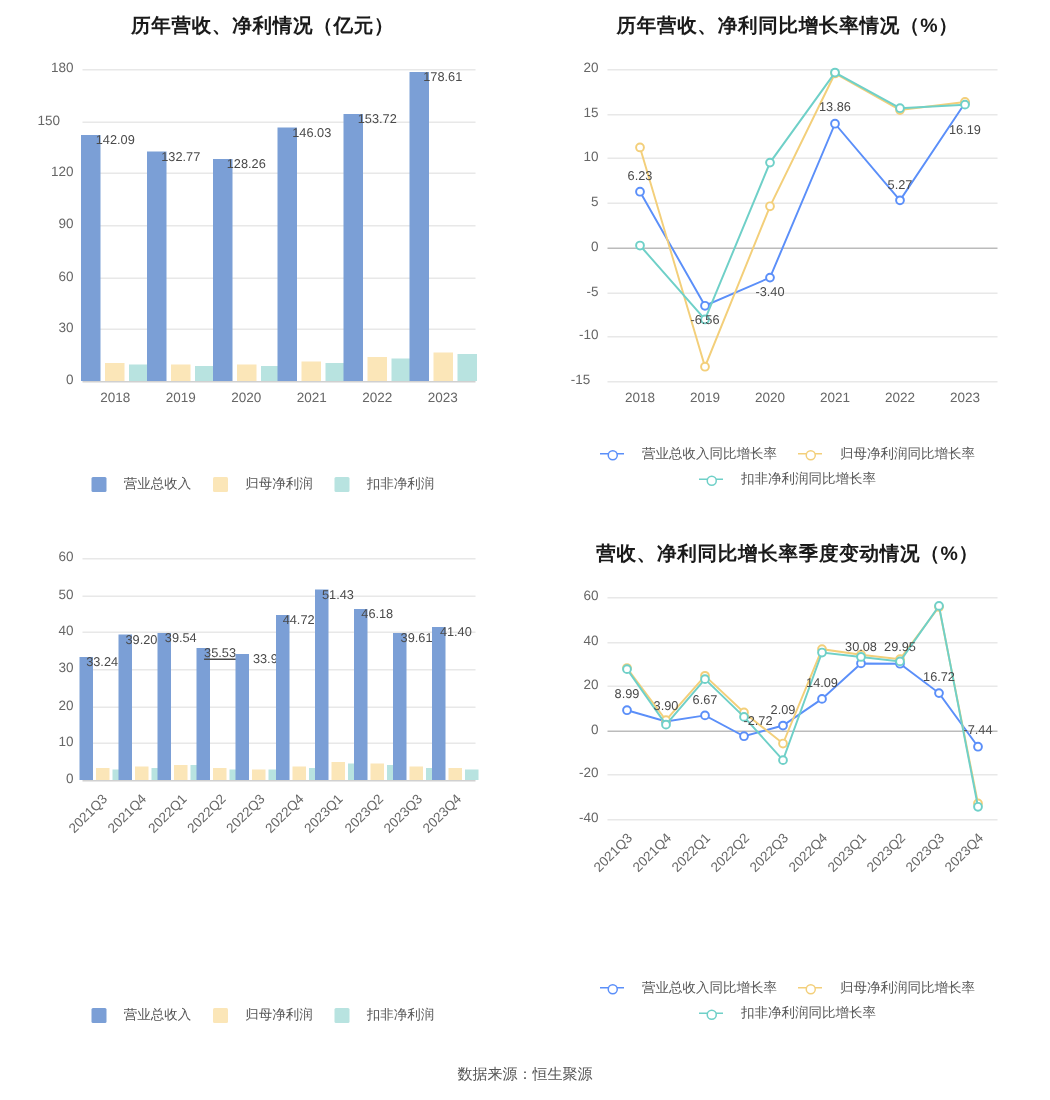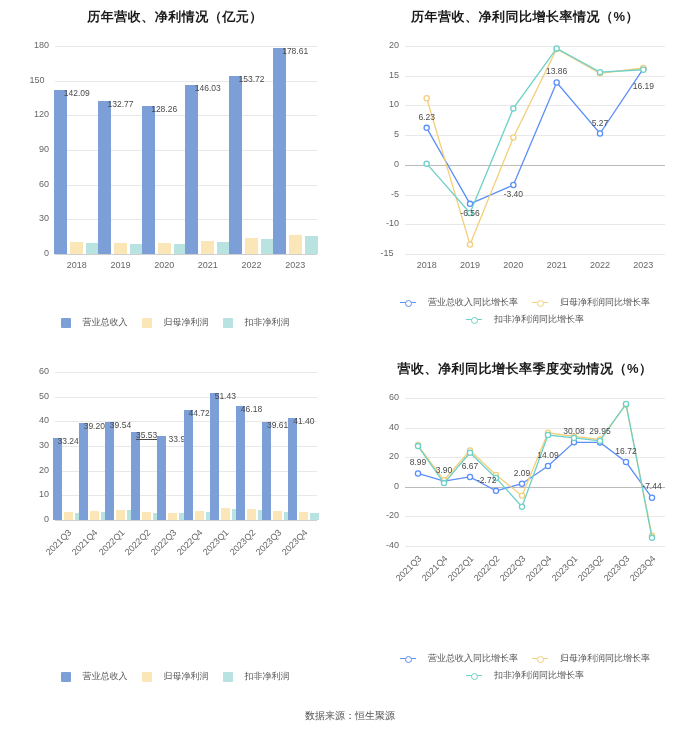--- a/index.html
+++ b/index.html
@@ -92,21 +92,21 @@
         <div class="axis-label" style="top: 208px; left: 0px; width: 24px; text-align: right;">0</div>
         <div class="gridline" style="top: 179.333px; left: 30px; width: 262px;"></div>
         <div class="axis-label" style="top: 173.333px; left: 0px; width: 24px; text-align: right;">30</div>
         <div class="gridline" style="top: 144.667px; left: 30px; width: 262px;"></div>
         <div class="axis-label" style="top: 138.667px; left: 0px; width: 24px; text-align: right;">60</div>
         <div class="gridline" style="top: 110px; left: 30px; width: 262px;"></div>
         <div class="axis-label" style="top: 104px; left: 0px; width: 24px; text-align: right;">90</div>
         <div class="gridline" style="top: 75.3333px; left: 30px; width: 262px;"></div>
         <div class="axis-label" style="top: 69.3333px; left: 0px; width: 24px; text-align: right;">120</div>
         <div class="gridline" style="top: 40.6667px; left: 30px; width: 262px;"></div>
-        <div class="axis-label" style="top: 34.6667px; left: 0px; width: 24px; text-align: center;">150</div>
+        <div class="axis-label" style="top: 34.6667px; left: 0px; width: 24px; text-align: left;">150</div>
         <div class="gridline" style="top: 6px; left: 30px; width: 262px;"></div>
         <div class="axis-label" style="top: 0px; left: 0px; width: 24px; text-align: right;">180</div>
         <div class="bar" style="left: 29.3333px; width: 13px; height: 164.193px; bottom: 26px; background: rgb(123, 159, 214);"></div>
         <div class="dlabel" style="left: 34.8333px; top: 47.8071px; width: 34px; text-align: center;">142.09</div>
         <div class="bar" style="left: 45.3333px; width: 13px; height: 12.1333px; bottom: 26px; background: rgb(251, 230, 184);"></div>
         <div class="bar" style="left: 61.3333px; width: 13px; height: 11.0933px; bottom: 26px; background: rgb(184, 227, 224);"></div>
         <div class="xtick" style="left: 29.8333px; width: 44px; top: 220px;">2018</div>
         <div class="bar" style="left: 73px; width: 13px; height: 153.423px; bottom: 26px; background: rgb(123, 159, 214);"></div>
         <div class="dlabel" style="left: 78.5px; top: 58.5769px; width: 34px; text-align: center;">132.77</div>
         <div class="bar" style="left: 89px; width: 13px; height: 11.3244px; bottom: 26px; background: rgb(251, 230, 184);"></div>
@@ -349,21 +349,21 @@
           <circle cx="147" cy="114.78" r="2.6" fill="#fff" stroke="#6fd0c8" stroke-width="1.3"></circle>
           <circle cx="173" cy="43" r="2.6" fill="#fff" stroke="#6fd0c8" stroke-width="1.3"></circle>
           <circle cx="199" cy="45.96000000000001" r="2.6" fill="#fff" stroke="#6fd0c8" stroke-width="1.3"></circle>
           <circle cx="225" cy="48.92" r="2.6" fill="#fff" stroke="#6fd0c8" stroke-width="1.3"></circle>
           <circle cx="251" cy="11.920000000000016" r="2.6" fill="#fff" stroke="#6fd0c8" stroke-width="1.3"></circle>
           <circle cx="277" cy="145.86" r="2.6" fill="#fff" stroke="#6fd0c8" stroke-width="1.3"></circle>
         </svg>
         <div class="dlabel" style="left: 24px; width: 38px; text-align: center; top: 65.4948px;">8.99</div>
         <div class="dlabel" style="left: 50px; width: 38px; text-align: center; top: 73.028px;">3.90</div>
         <div class="dlabel" style="left: 76px; width: 38px; text-align: center; top: 68.9284px;">6.67</div>
-        <div class="dlabel" style="left: 102px; width: 38px; text-align: left; top: 82.8256px;">-2.72</div>
+        <div class="dlabel" style="left: 102px; width: 38px; text-align: right; top: 82.8256px;">-2.72</div>
         <div class="dlabel" style="left: 128px; width: 38px; text-align: center; top: 75.7068px;">2.09</div>
         <div class="dlabel" style="left: 154px; width: 38px; text-align: center; top: 57.9468px;">14.09</div>
         <div class="dlabel" style="left: 180px; width: 38px; text-align: center; top: 34.2816px;">30.08</div>
         <div class="dlabel" style="left: 206px; width: 38px; text-align: center; top: 34.474px;">29.95</div>
         <div class="dlabel" style="left: 232px; width: 38px; text-align: center; top: 54.0544px;">16.72</div>
         <div class="dlabel" style="left: 258px; width: 38px; text-align: center; top: 88.8112px;">-7.44</div>
         <div class="xtick rot" style="left: -1px; width: 46px; top: 160px;">2021Q3</div>
         <div class="xtick rot" style="left: 25px; width: 46px; top: 160px;">2021Q4</div>
         <div class="xtick rot" style="left: 51px; width: 46px; top: 160px;">2022Q1</div>
         <div class="xtick rot" style="left: 77px; width: 46px; top: 160px;">2022Q2</div>

